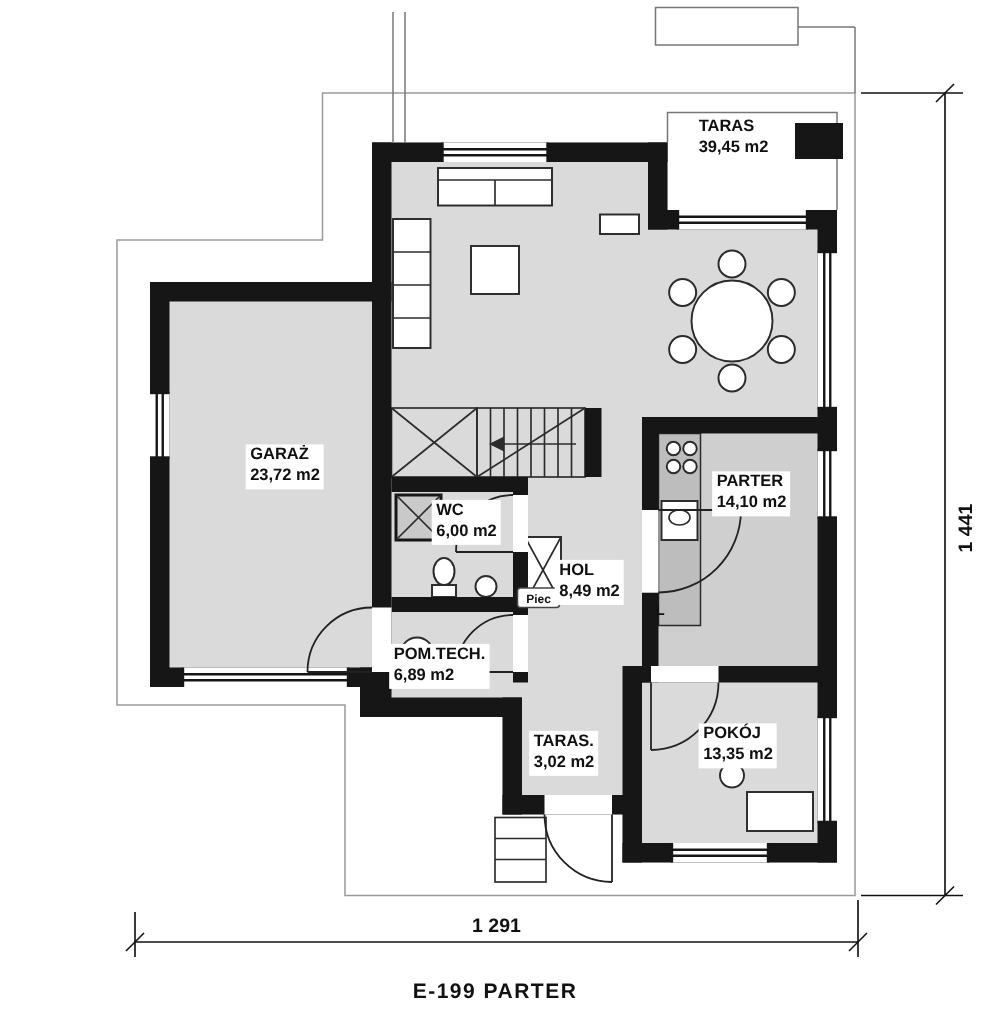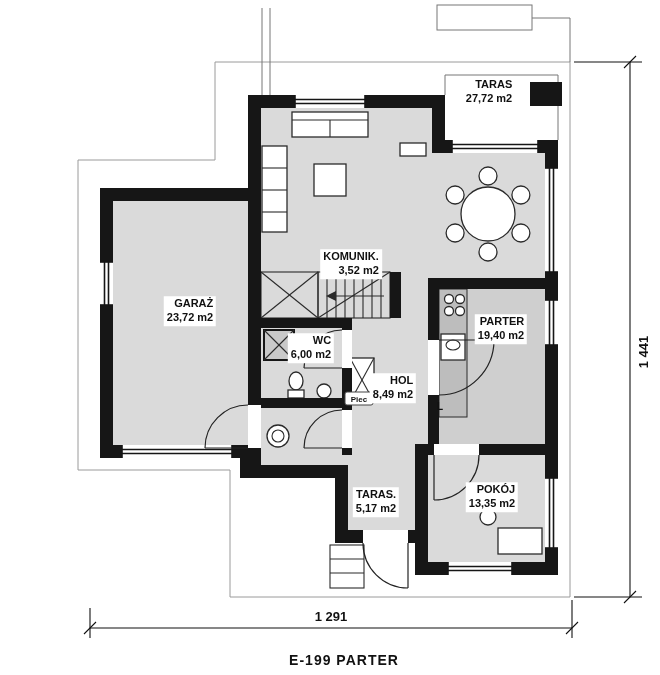--- a/index.html
+++ b/index.html
@@ -15,23 +15,23 @@
   .furn{stroke:#2b2b2b;stroke-width:1.3;fill:#fff;}
   .furnln{stroke:#2b2b2b;stroke-width:1.1;fill:none;}
   .winw{fill:#fff;}
   .winln{stroke:var(--wall,#161616);stroke-width:1.6;fill:none;}
   .openw{fill:#fff;}
   .arc{stroke:#222;stroke-width:1.2;fill:none;}
   .dim{stroke:#111;stroke-width:1.1;fill:none;}
   .dimtext{font:bold 13px "Liberation Sans",sans-serif;fill:#111;}
   .tinytext{font:bold 8px "Liberation Sans",sans-serif;fill:#111;}
   .room-label{position:absolute;transform:translate(-50%,-50%);background:#fff;
-              padding:1px 3px;text-align:right;color:#101010;white-space:nowrap;
+              padding:1px 3px;text-align:left;color:#101010;white-space:nowrap;
               font:bold 11px/1.25 "Liberation Sans",sans-serif;}
-  .plan-title{position:absolute;left:344px;top:660px;transform:translate(-50%,-50%);
+  .plan-title{position:absolute;left:330px;top:660px;transform:translate(-50%,-50%);
               font:bold 14px "Liberation Sans",sans-serif;letter-spacing:1px;color:#111;}
 </style>
 </head>
 <body>
 
 <div class="stage">
 
 <svg width="660" height="675" viewBox="0 0 660 675">
 
   <g>
@@ -280,45 +280,45 @@
     <line class="dim" x1="624" y1="68" x2="636" y2="56"></line>
     <line class="dim" x1="624" y1="603" x2="636" y2="591"></line>
     <line class="dim" x1="574" y1="62" x2="642" y2="62"></line>
     <line class="dim" x1="574" y1="597" x2="642" y2="597"></line>
     <text class="dimtext" text-anchor="middle" transform="translate(648 352) rotate(-90)">1 441</text>
   </g>
 </svg>
 
   <div class="room-label" style="left:489px;top:92px">
     <div>TARAS</div>
-    <div>27,72 m2</div>
-  </div>
-  <div class="room-label" style="left:351px;top:264px">
-    <div>KOMUNIK.</div>
-    <div>3,52 m2</div>
+    <div>39,45 m2</div>
   </div>
   <div class="room-label" style="left:190px;top:311px">
     <div>GARAŻ</div>
     <div>23,72 m2</div>
   </div>
   <div class="room-label" style="left:311px;top:348px">
     <div>WC</div>
     <div>6,00 m2</div>
   </div>
   <div class="room-label" style="left:501px;top:329px">
     <div>PARTER</div>
-    <div>19,40 m2</div>
+    <div>14,10 m2</div>
   </div>
   <div class="room-label" style="left:393px;top:388px">
     <div>HOL</div>
     <div>8,49 m2</div>
   </div>
+  <div class="room-label" style="left:293px;top:444px">
+    <div>POM.TECH.</div>
+    <div>6,89 m2</div>
+  </div>
   <div class="room-label" style="left:376px;top:502px">
     <div>TARAS.</div>
-    <div>5,17 m2</div>
+    <div>3,02 m2</div>
   </div>
   <div class="room-label" style="left:492px;top:497px">
     <div>POKÓJ</div>
     <div>13,35 m2</div>
   </div>
 
   <div class="plan-title">E-199 PARTER</div>
 </div>
 
 </body></html>

